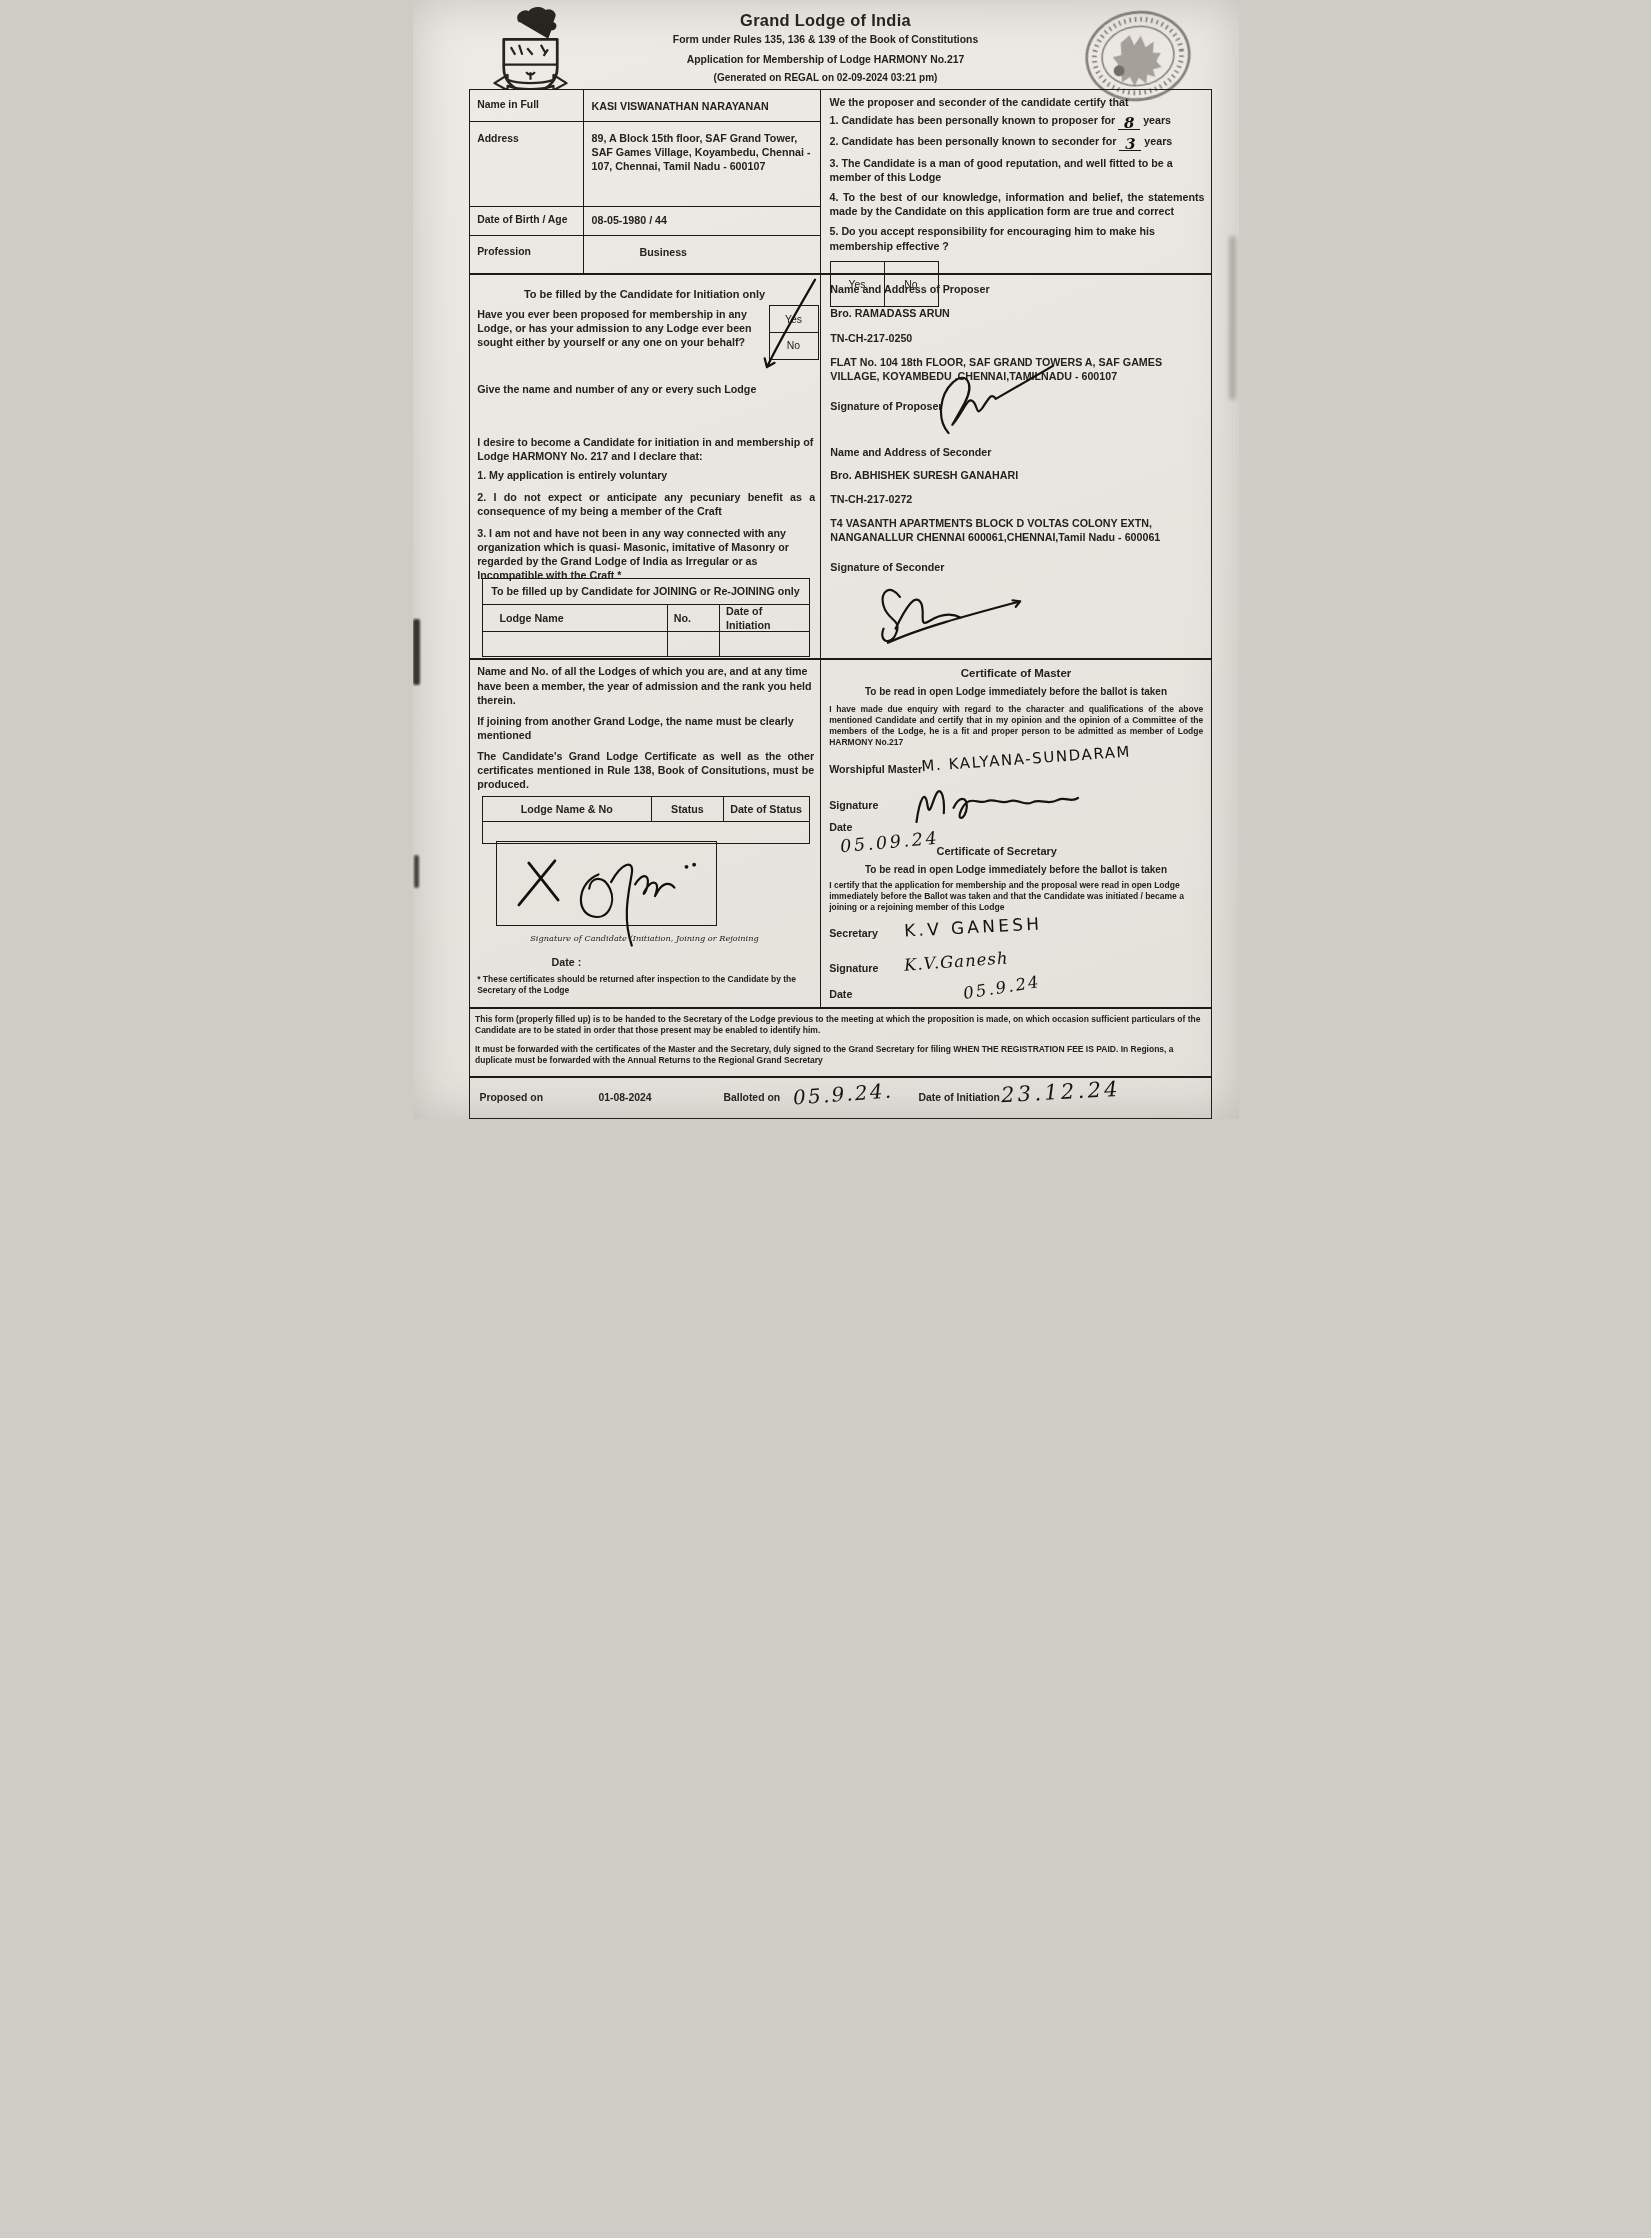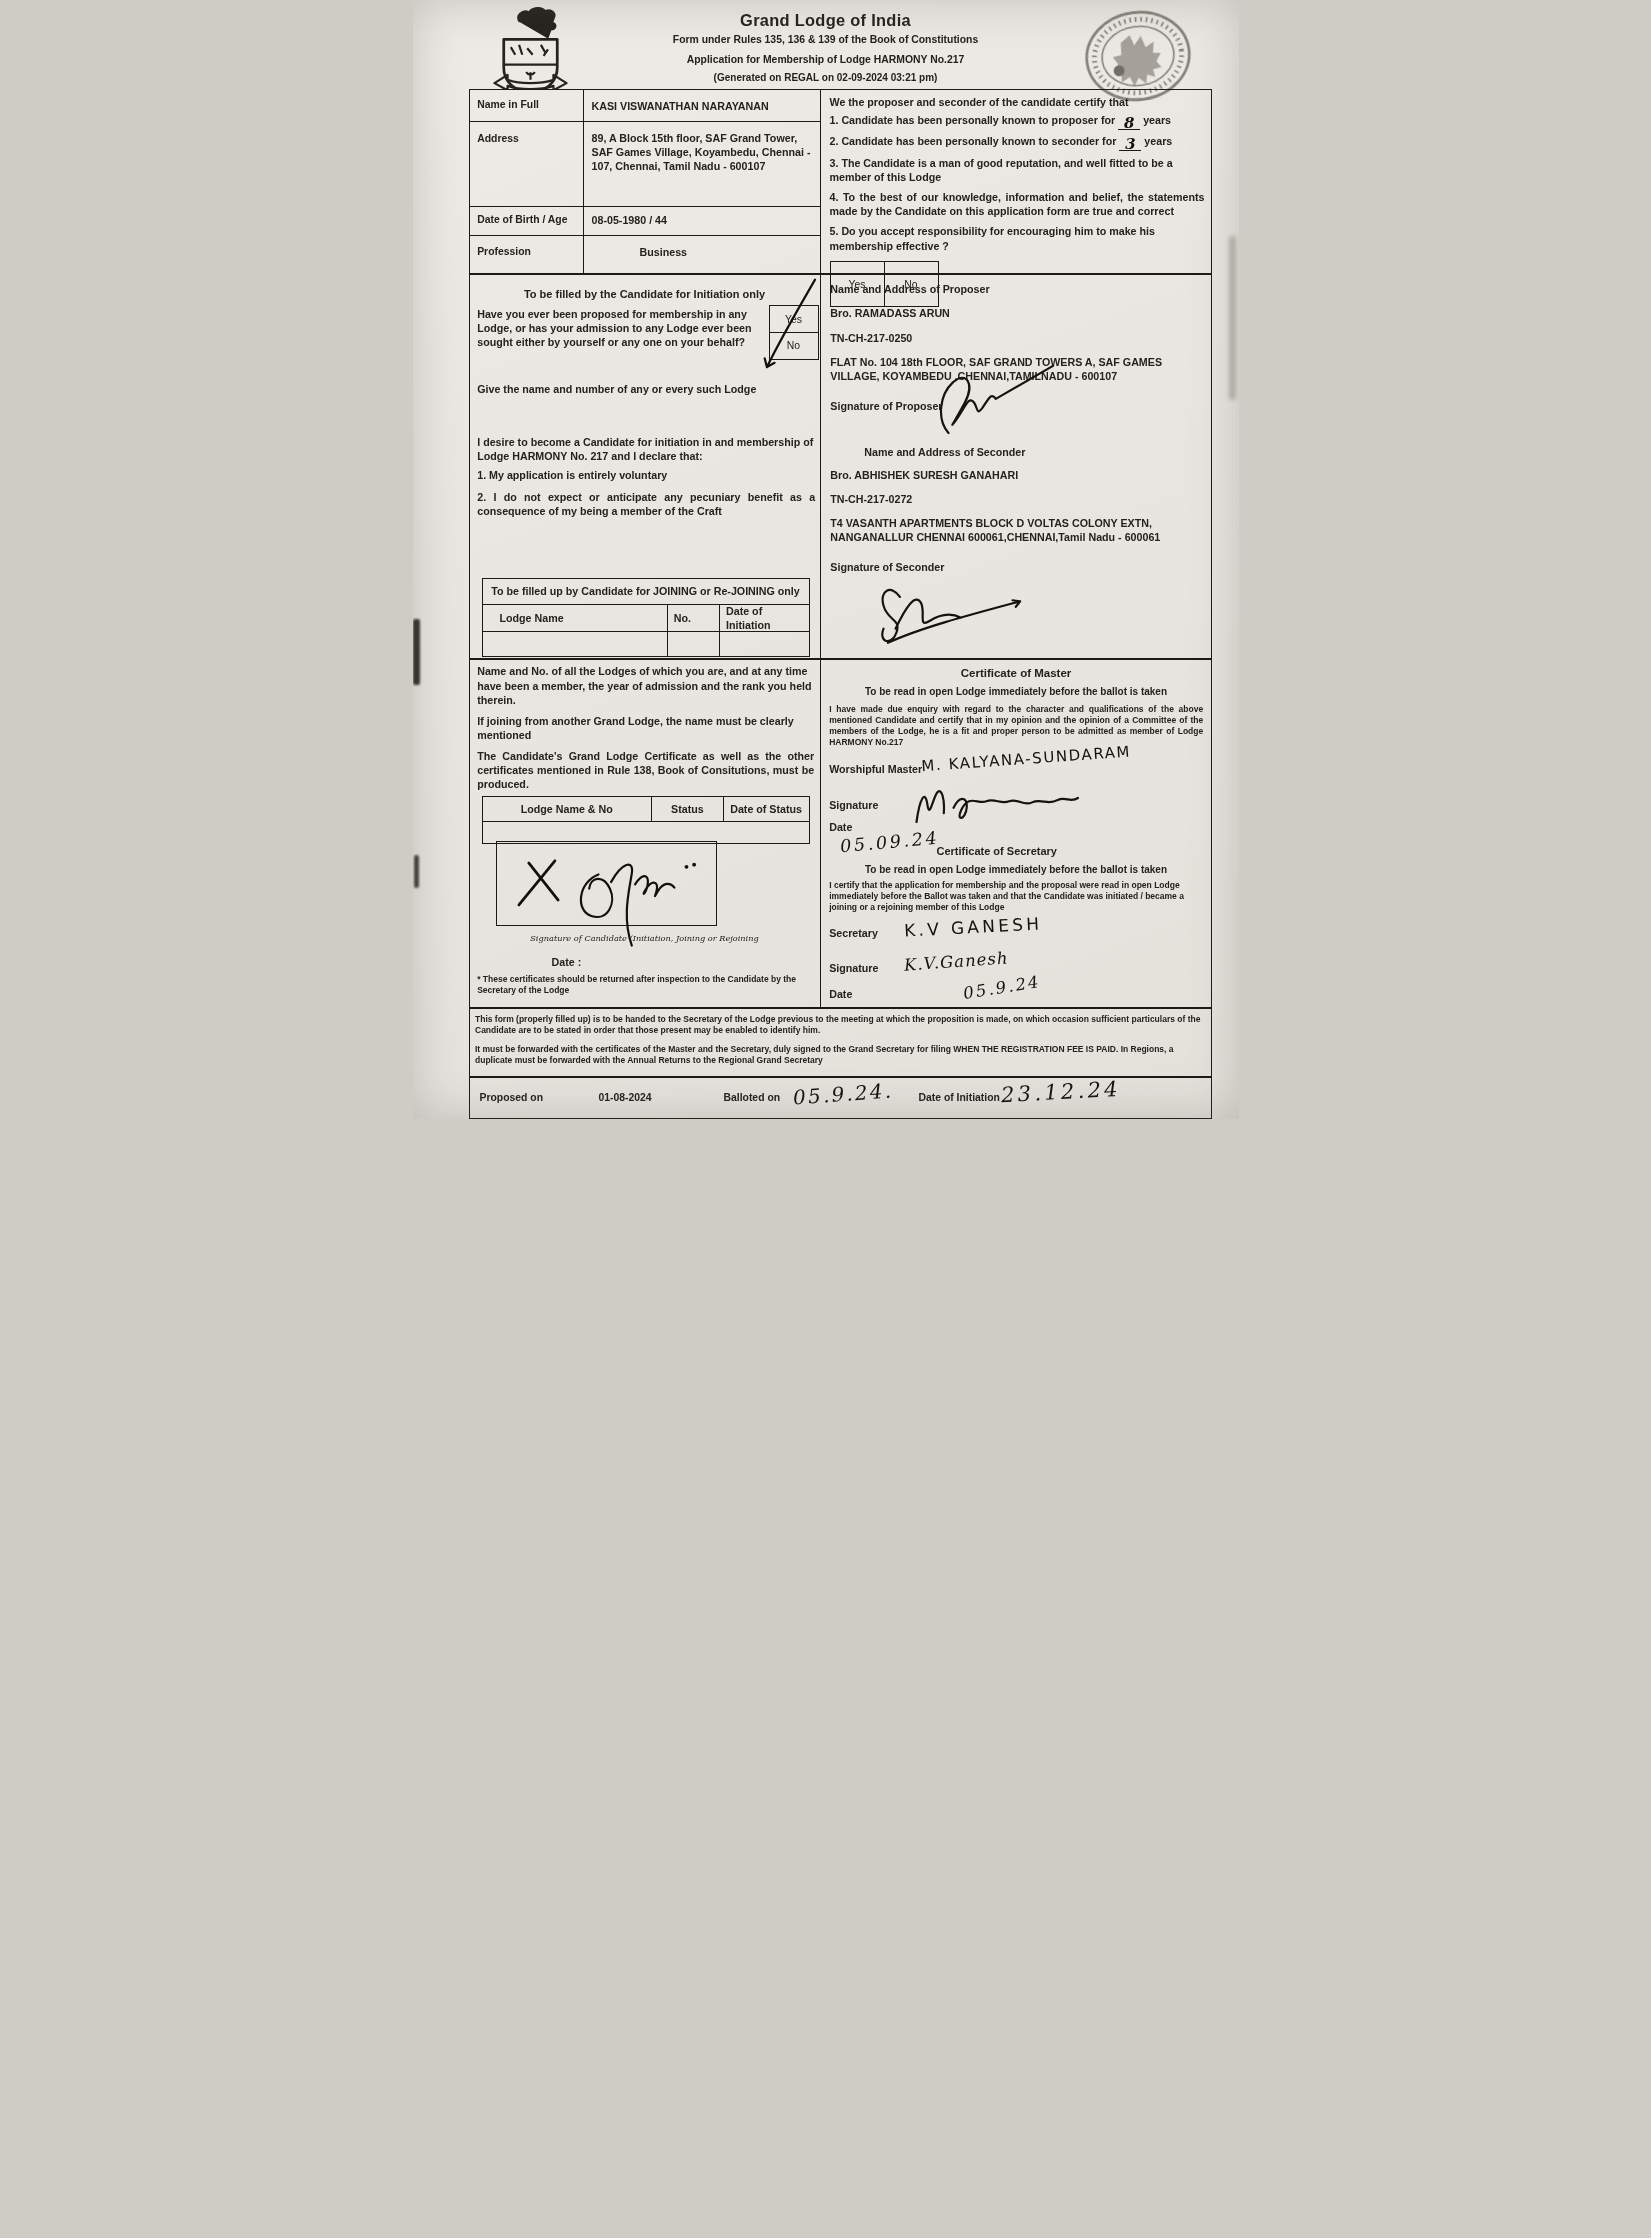--- a/index.html
+++ b/index.html
@@ -114,20 +114,21 @@
         <div class="yn-cell" style="height:26px;border-bottom:1.1px solid #1c1a17;">Yes</div>
         <div class="yn-cell" style="height:25px;">No</div>
       </div>
       <svg class="abs" style="left:263px;top:0;width:93px;height:99px;overflow:visible;" viewBox="0 0 170 180">
         <path d="M150,8 C120,60 85,120 62,168 M62,168 l-4,-16 M62,168 l14,-8" fill="none" stroke="#12100c" stroke-width="4" stroke-linecap="round"></path>
       </svg>
       <p class="txt hd" style="position:absolute;left:7.7px;top:107px;width:329px;margin:0;">Give the name and number of any or every such Lodge</p>
       <p class="txt hd" style="position:absolute;left:7.7px;top:160px;width:338px;margin:0;">I desire to become a Candidate for initiation in and membership of Lodge HARMONY No. 217 and I declare that:</p>
       <p class="txt hd" style="position:absolute;left:7.7px;top:193px;width:338px;margin:0;">1. My application is entirely voluntary</p>
       <p class="txt hd" style="position:absolute;left:7.7px;top:215px;width:338px;margin:0;text-align:justify;">2. I do not expect or anticipate any pecuniary benefit as a consequence of my being a member of the Craft</p>
+      <p class="txt hd" style="position:absolute;left:7.7px;top:251px;width:338px;margin:0;">3. I am not and have not been in any way connected with any organization which is quasi- Masonic, imitative of Masonry or regarded by the Grand Lodge of India as Irregular or as Incompatible with the Craft *</p>
 
       <div class="tbl-border" style="position:absolute;left:12px;top:303px;width:326px;">
         <div class="txt hd" style="height:25px;display:flex;align-items:center;justify-content:center;border-bottom:1.6px solid #1c1a17;">To be filled up by Candidate for JOINING or Re-JOINING only</div>
         <div style="display:flex;height:26px;border-bottom:1.6px solid #1c1a17;">
           <div class="txt hd" style="width:57%;display:flex;align-items:center;padding-left:17px;border-right:1.6px solid #1c1a17;box-sizing:border-box;">Lodge Name</div>
           <div class="txt hd" style="width:16%;display:flex;align-items:center;padding-left:5.5px;border-right:1.6px solid #1c1a17;box-sizing:border-box;">No.</div>
           <div class="txt hd" style="width:27%;display:flex;align-items:center;padding-left:5.5px;box-sizing:border-box;">Date of Initiation</div>
         </div>
         <div style="display:flex;height:24px;">
           <div style="width:57%;border-right:1.6px solid #1c1a17;box-sizing:border-box;"></div>
@@ -139,21 +140,21 @@
 
     <div class="abs" style="left:352px;top:185px;width:389px;height:384px;">
       <div class="txt hd" style="position:absolute;left:8.8px;top:6.6px;">Name and Address of Proposer</div>
       <div class="txt hd" style="position:absolute;left:8.8px;top:31px;">Bro. RAMADASS ARUN</div>
       <div class="txt hd" style="position:absolute;left:8.8px;top:56px;">TN-CH-217-0250</div>
       <div class="txt hd" style="position:absolute;left:8.8px;top:80px;width:373px;">FLAT No. 104 18th FLOOR, SAF GRAND TOWERS A, SAF GAMES VILLAGE, KOYAMBEDU ,CHENNAI,TAMILNADU - 600107</div>
       <div class="txt hd" style="position:absolute;left:8.8px;top:124px;">Signature of Proposer</div>
       <svg class="abs" style="left:99px;top:81px;width:143px;height:88px;overflow:visible;" viewBox="0 0 260 160">
         <path d="M50,140 C28,115 34,70 58,48 C82,26 98,50 80,84 C62,118 48,138 64,116 C80,94 86,72 96,84 C104,94 100,110 112,94 C124,76 128,66 136,78 L240,18" fill="none" stroke="#15130e" stroke-width="4" stroke-linecap="round"></path>
       </svg>
-      <div class="txt hd" style="position:absolute;left:8.8px;top:170px;margin-left:34px;">Name and Address of Seconder</div>
+      <div class="txt hd" style="position:absolute;left:8.8px;top:170px;">Name and Address of Seconder</div>
       <div class="txt hd" style="position:absolute;left:8.8px;top:193px;">Bro. ABHISHEK SURESH GANAHARI</div>
       <div class="txt hd" style="position:absolute;left:8.8px;top:217px;">TN-CH-217-0272</div>
       <div class="txt hd" style="position:absolute;left:8.8px;top:241px;width:378px;">T4 VASANTH APARTMENTS BLOCK D VOLTAS COLONY EXTN, NANGANALLUR CHENNAI 600061,CHENNAI,Tamil Nadu - 600061</div>
       <div class="txt hd" style="position:absolute;left:8.8px;top:285px;">Signature of Seconder</div>
       <svg class="abs" style="left:44px;top:299px;width:175px;height:82px;overflow:visible;" viewBox="0 0 320 150">
         <path d="M62,42 C46,18 24,30 32,58 C40,86 64,82 56,106 C48,132 22,126 32,100 M54,100 C74,58 90,36 100,52 C110,68 94,100 116,86 C138,72 158,72 174,80 M40,126 C100,98 200,72 282,50 M282,50 l-14,-2 M282,50 l-8,10" fill="none" stroke="#15130e" stroke-width="4" stroke-linecap="round"></path>
       </svg>
     </div>
 
     <div class="abs" style="left:0;top:570px;width:350px;height:346px;">

